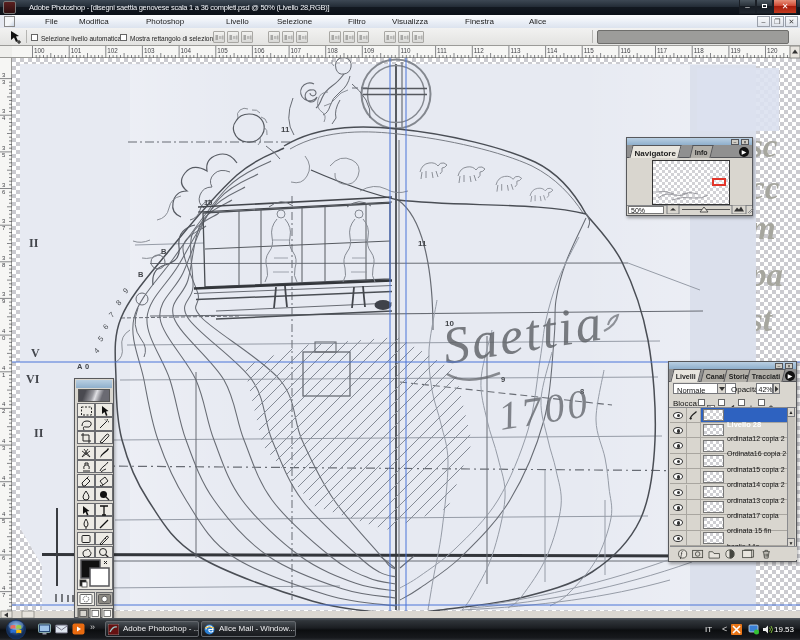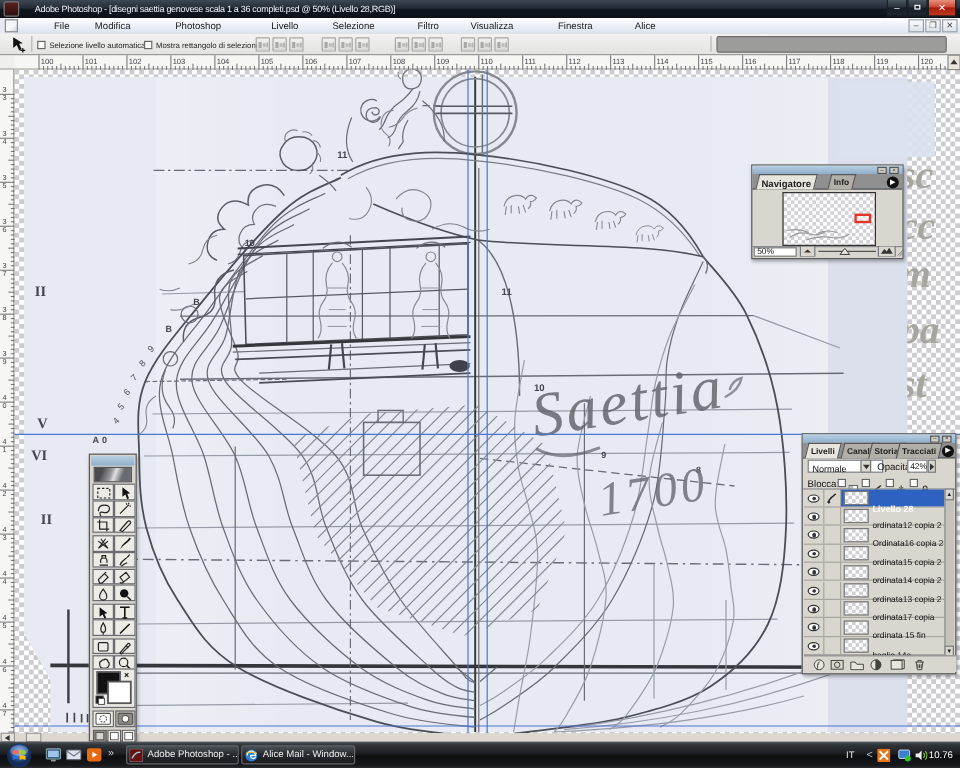--- a/index.html
+++ b/index.html
@@ -766,14 +766,14 @@
       <path d="M2,2 L9,9 M9,2 L2,9" stroke="#fff" stroke-width="1.6"></path>
     </svg>
 <svg class="abs" style="left:748px;top:6px" width="12" height="11">
       <rect x="1" y="1" width="9" height="7" rx="1" fill="#3a7fd4" stroke="#cde" stroke-width="0.8"></rect>
       <circle cx="8.5" cy="8" r="2.5" fill="#35c235"></circle>
     </svg>
 <svg class="abs" style="left:762px;top:6px" width="11" height="11">
       <path d="M1,4 h2.5 L6,1.5 V9.5 L3.5,7 H1 Z" fill="#eee"></path>
       <path d="M7.5,3.5 q2,2 0,4 M9,2 q3,3.5 0,7" stroke="#7fba3a" stroke-width="1" fill="none"></path>
     </svg>
-<div class="abs" style="left:774px;top:7px;color:#fff;font-size:8px">10.76</div>
+<div class="abs" style="left:774px;top:7px;color:#fff;font-size:8px">19.53</div>
 </div>
 
 </body></html>

